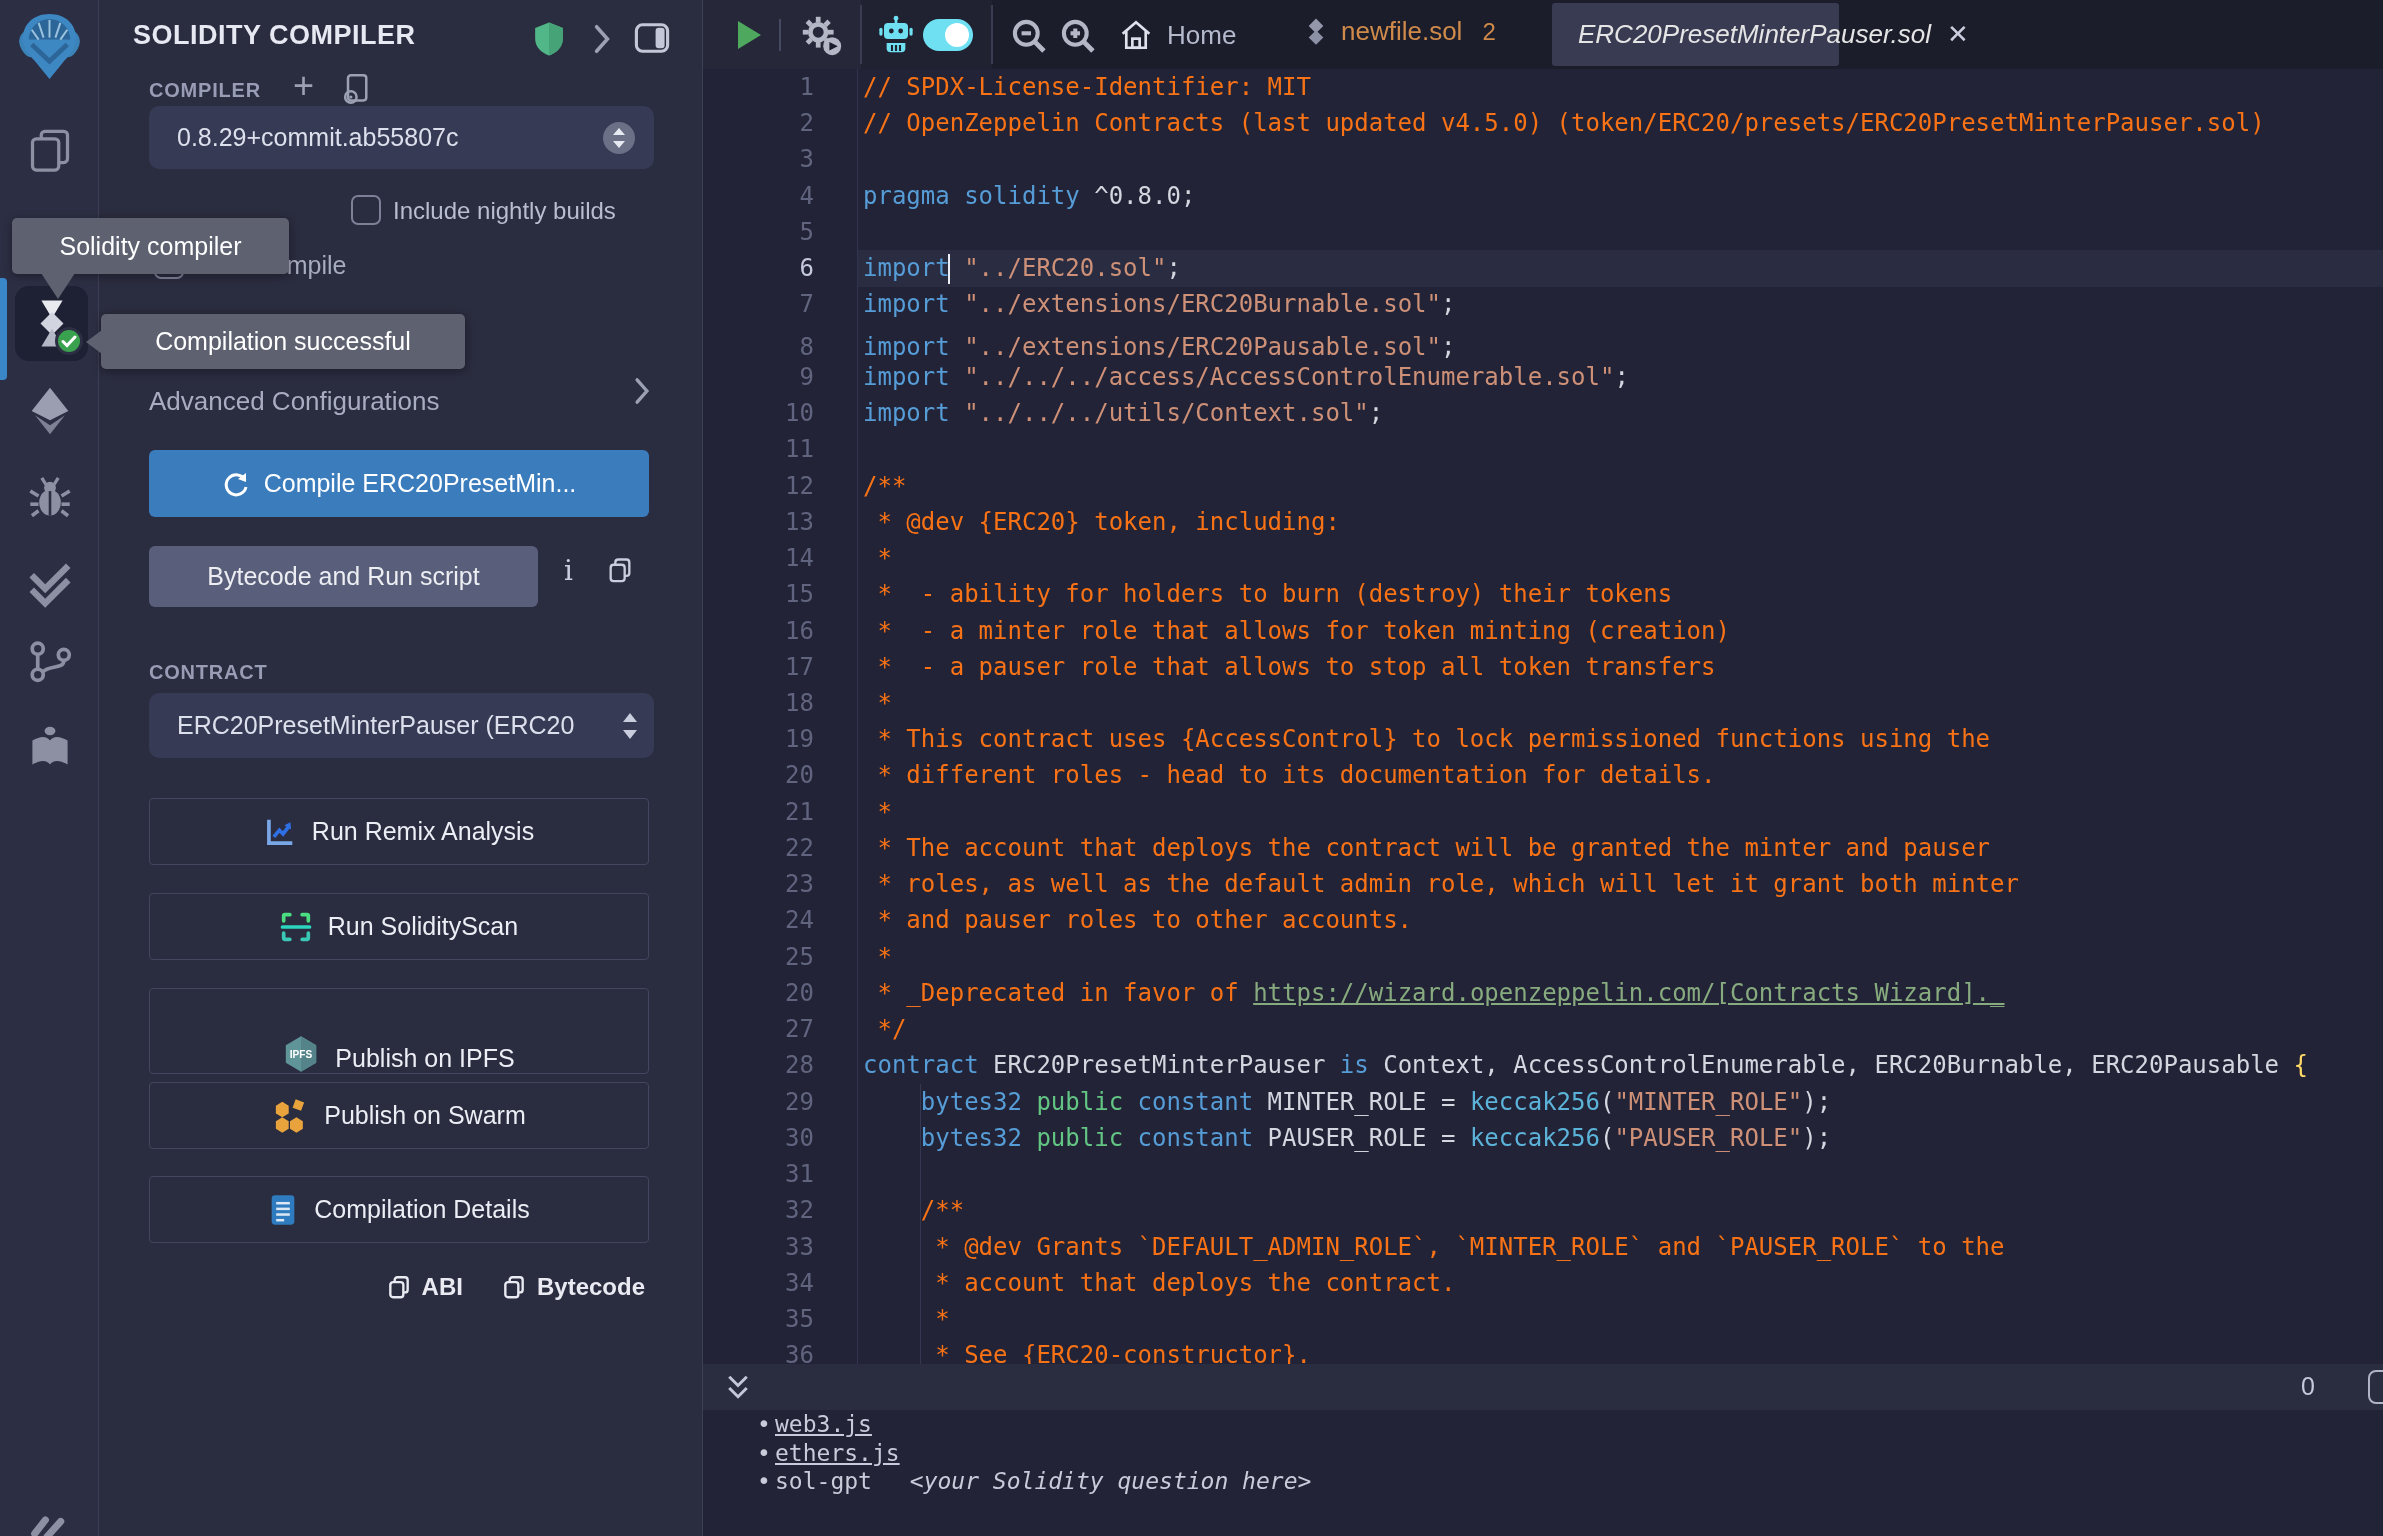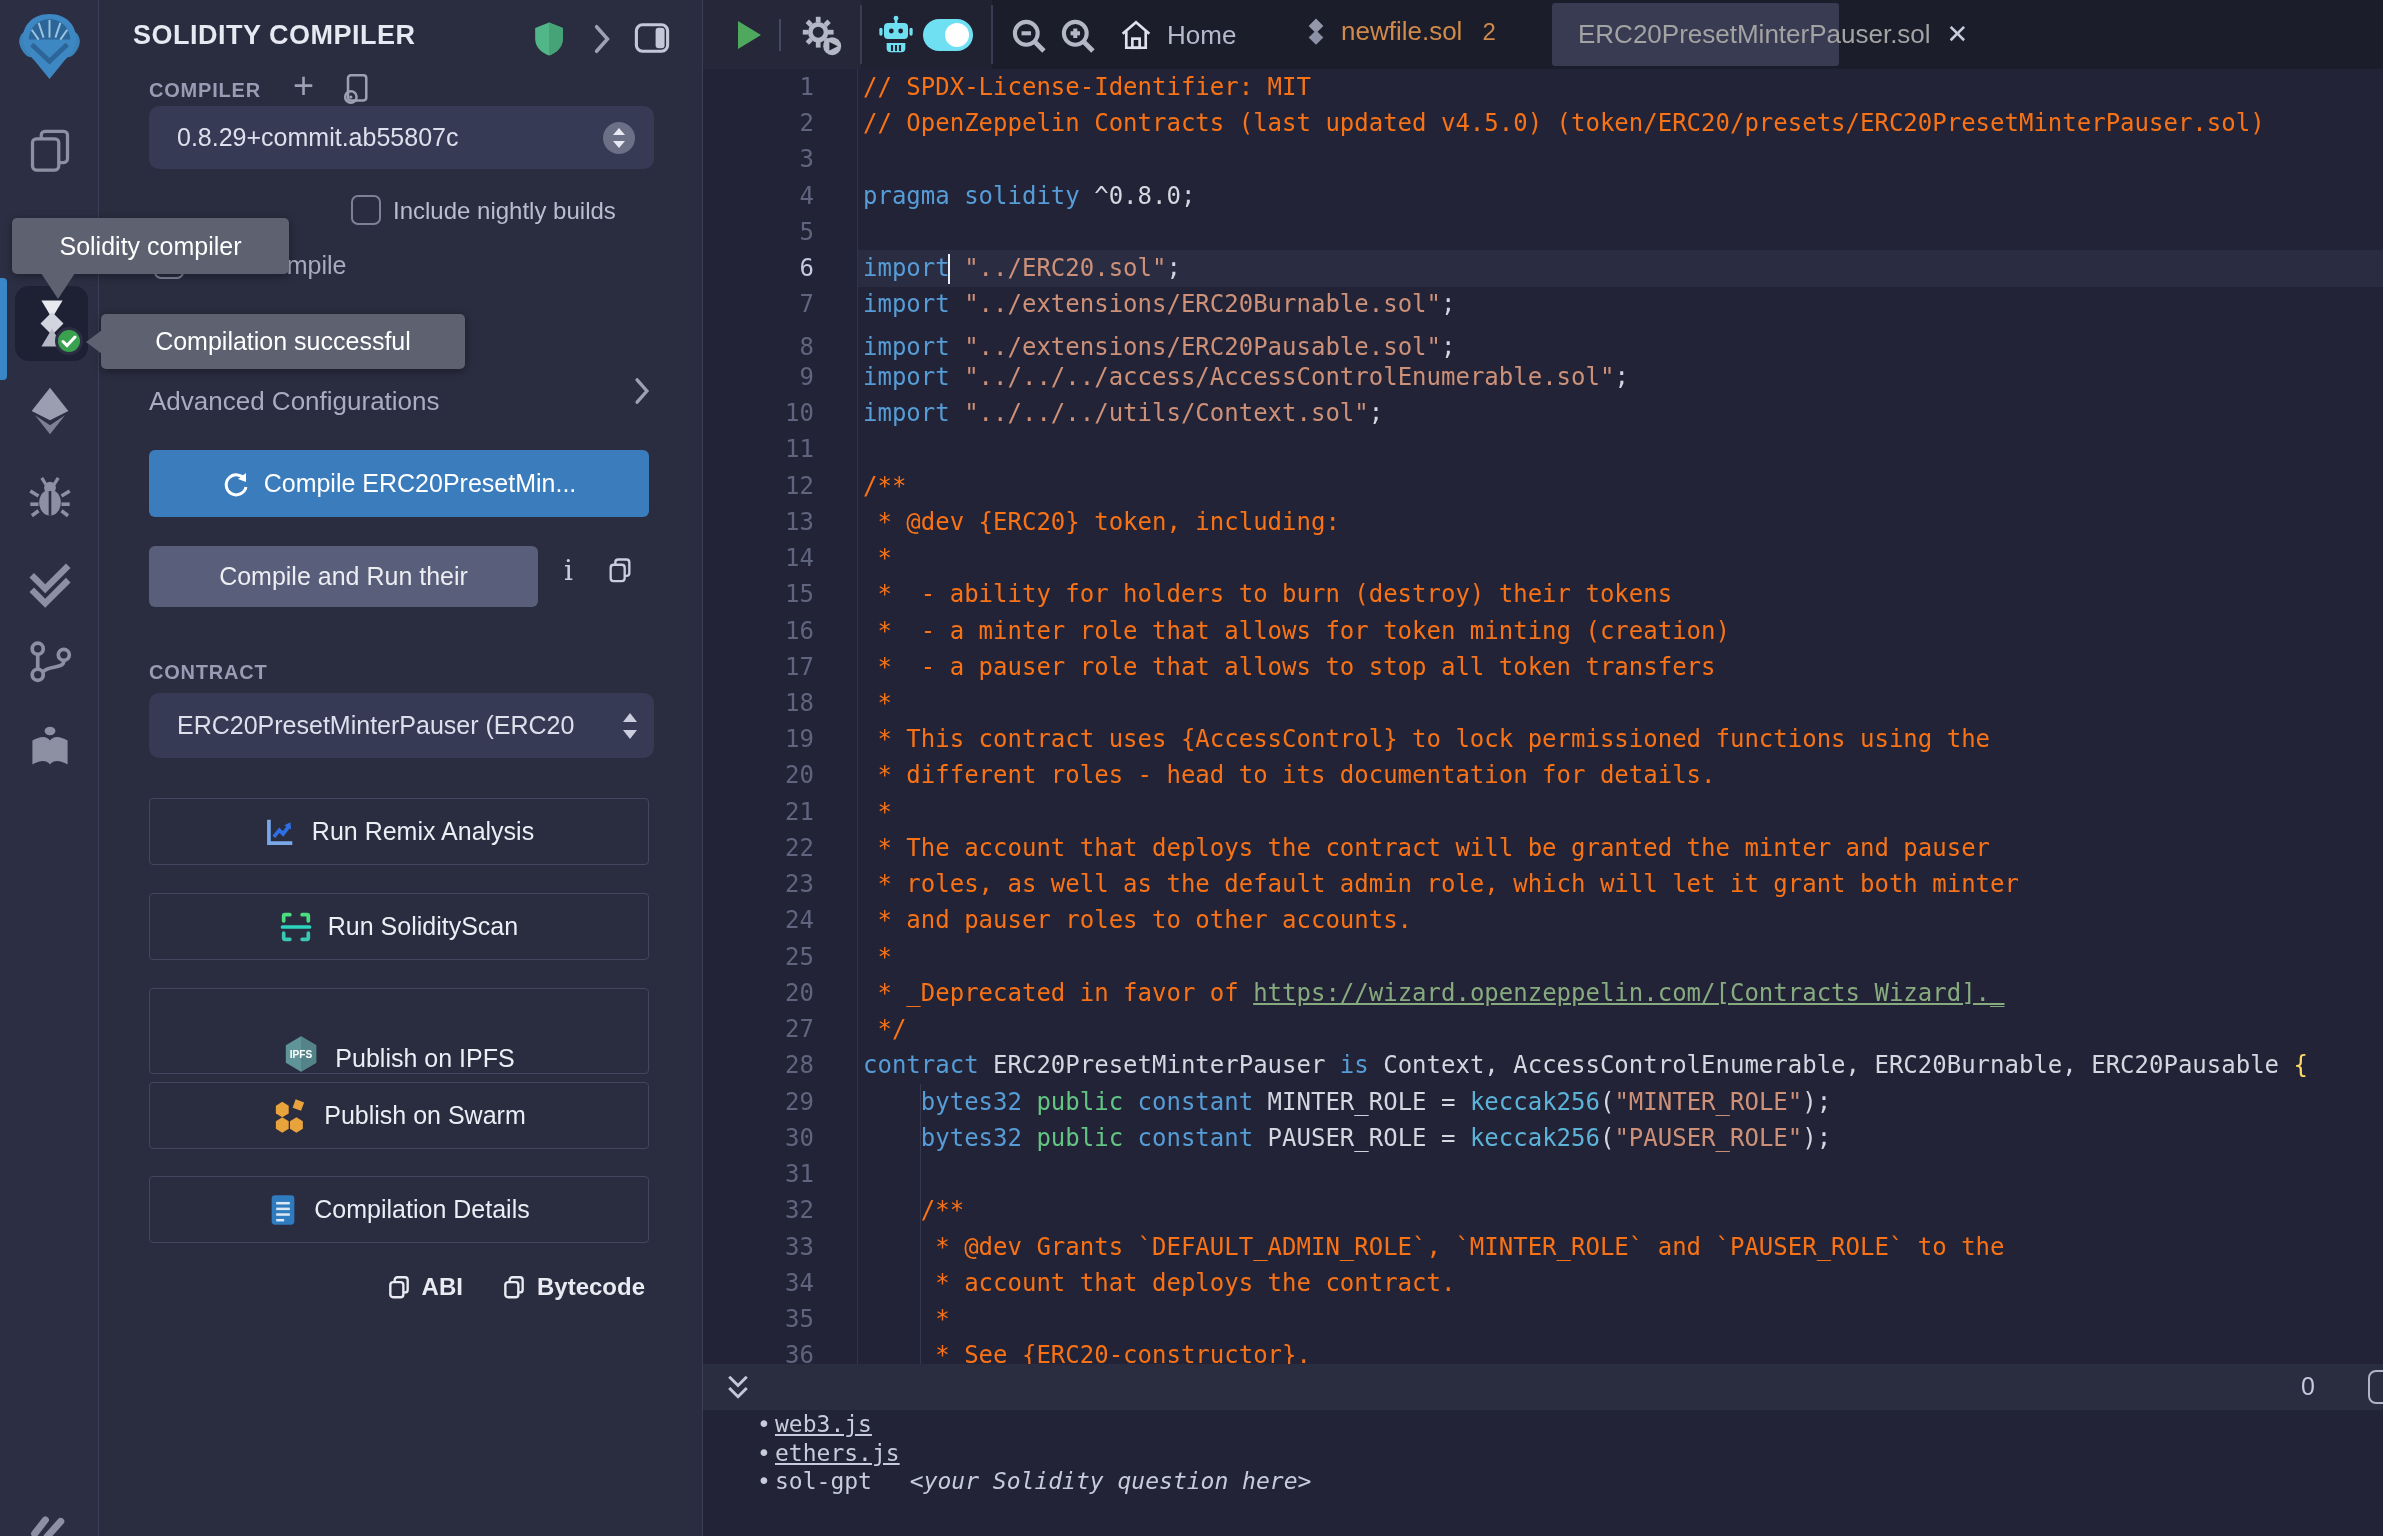--- a/index.html
+++ b/index.html
@@ -218,21 +218,21 @@
 
   <div class="abs btn-blue" style="left:50px; top:450px; width:500px; height:67px;">
     <svg width="28" height="28" viewBox="0 0 28 28" fill="none" stroke="#fff" stroke-width="3">
       <path d="M23 10 a10 10 0 1 0 1 7"></path>
         <polygon points="24,3 24,12 16,9" fill="#fff" stroke="none"></polygon>
     </svg>
     <span>Compile ERC20PresetMin...</span>
   </div>
 
   <div class="abs btn-gray" style="left:50px; top:546px; width:389px; height:61px;">
-    <span>Compile and Run their</span>
+    <span>Bytecode and Run script</span>
   </div>
   <div class="abs" style="left:465px; top:554px; font-family:'DejaVu Serif', serif; font-size:28px; color:#c9cdde;">i</div>
   <div class="abs" style="left:507px; top:556px;">
     <svg width="28" height="28" viewBox="0 0 24 24" fill="none" stroke="#c9cdde" stroke-width="2">
         <rect x="8" y="3" width="12" height="14" rx="2.5"></rect>
         <rect x="4" y="7.5" width="12" height="14" rx="2.5" fill="#2a2c3f"></rect>
       </svg>
   </div>
 
   <div class="abs sec-label" style="left:50px; top:661px;">CONTRACT</div>
@@ -407,21 +407,21 @@
     <span style="font-size:24px; color:#d08a4a; margin-left:6px;">2</span>
   </div>
 
   <div class="abs vdiv" style="left:855px; top:8px; height:51px;"></div>
 
   <div class="abs active-tab">
     <svg width="22" height="28" viewBox="0 0 18 22">
       <polygon points="9,0 15,6 9,12 3,6" fill="#c3c7d4" opacity="0.9"></polygon>
         <polygon points="9,9.5 15,15.5 9,21.5 3,15.5" fill="#a9adbf"></polygon>
     </svg>
-    <span class="tab-label" style="color:#a3a3a3; white-space:nowrap;">ERC20PresetMinterPauser.sol</span>
+    <span class="tab-label" style="color:#e5e5e5; white-space:nowrap;font-style:italic;">ERC20PresetMinterPauser.sol</span>
     <span style="font-size:26px; color:#c9cdde; margin-left:4px;">✕</span>
   </div>
 </div>
 
 <div id="editor" class="abs">
   <div class="abs hl-line"></div>
   <div class="abs gutter-line"></div>
   <div class="abs indent-guide"></div>
   <div>
       <div class="code-row" style="top: 0px;"><span class="ln">1</span><span class="code-text"><span class="tk-cm">// SPDX-License-Identifier: MIT</span></span></div>

